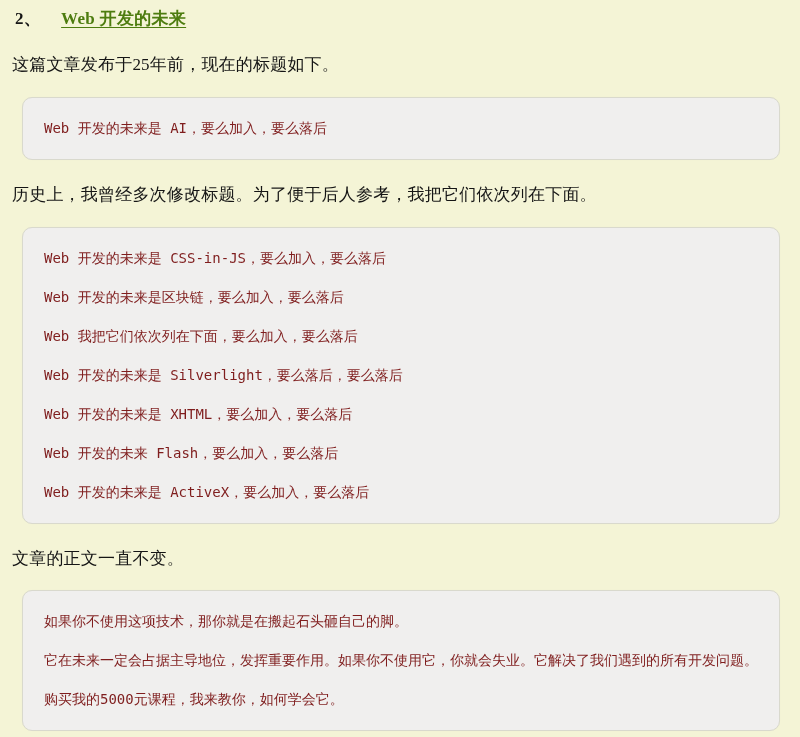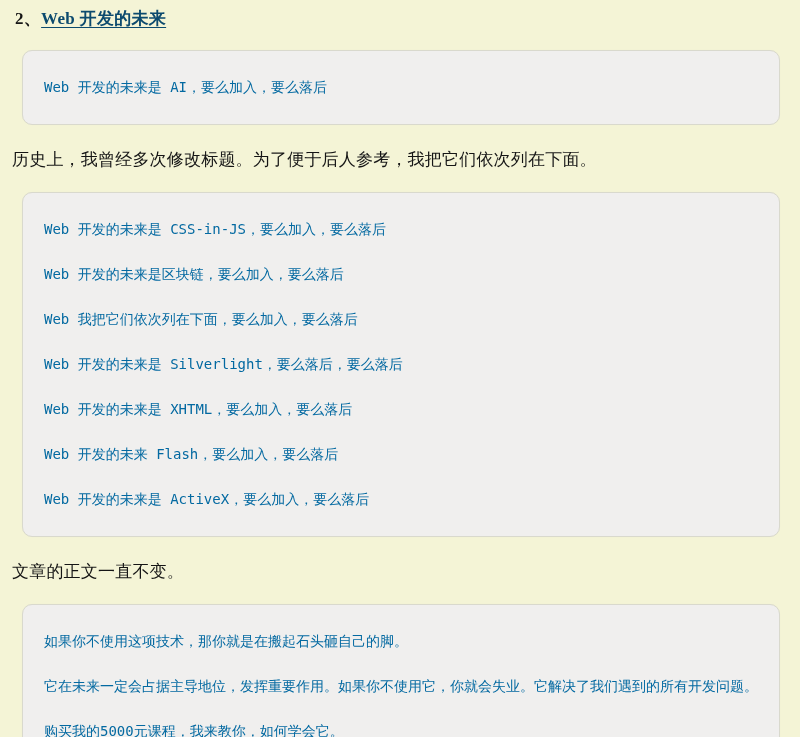--- a/index.html
+++ b/index.html
@@ -19,55 +19,57 @@
     padding: 8px 14px 6px 12px;
   }
   .section-heading {
     font-size: 17px;
     font-weight: bold;
     margin: 0 0 0 3px;
     line-height: 1.3;
     letter-spacing: 0.3px;
   }
   .section-heading a {
-    color: #0c4a6e;
+    color: #4d7c0f;
     text-decoration: underline;
     text-underline-offset: 3px;
     cursor: pointer;
+    margin-left: 20px;
   }
   .para {
     font-size: 17px;
     line-height: 1.4;
     margin: 23px 0 19px 0;
     letter-spacing: 0.2px;
   }
   .quote {
     background: #f0efee;
     border: 1px solid #d9d9cd;
     border-radius: 10px;
     margin: 20px 6px 20px 10px;
     padding: 2px 21px;
     box-shadow: 0 0 1px rgba(0,0,0,0.04);
   }
   .quote p {
     font-family: "DejaVu Sans Mono", "Liberation Mono", monospace;
     font-size: 14px;
     line-height: 21px;
-    margin: 24px 0;
-    color: #0369a1;
+    margin: 18px 0;
+    color: #7f1d1d;
     white-space: nowrap;
   }
 </style>
 </head>
 <body>
 
 <article class="article">
 
   <h2 class="section-heading"><span>2、</span><a>Web 开发的未来</a></h2>
 
+  <p class="para">这篇文章发布于25年前，现在的标题如下。</p>
 
   <blockquote class="quote">
     <p>Web 开发的未来是 AI，要么加入，要么落后</p>
   </blockquote>
 
   <p class="para">历史上，我曾经多次修改标题。为了便于后人参考，我把它们依次列在下面。</p>
 
   <blockquote class="quote">
     <p>Web 开发的未来是 CSS-in-JS，要么加入，要么落后</p>
     <p>Web 开发的未来是区块链，要么加入，要么落后</p>

